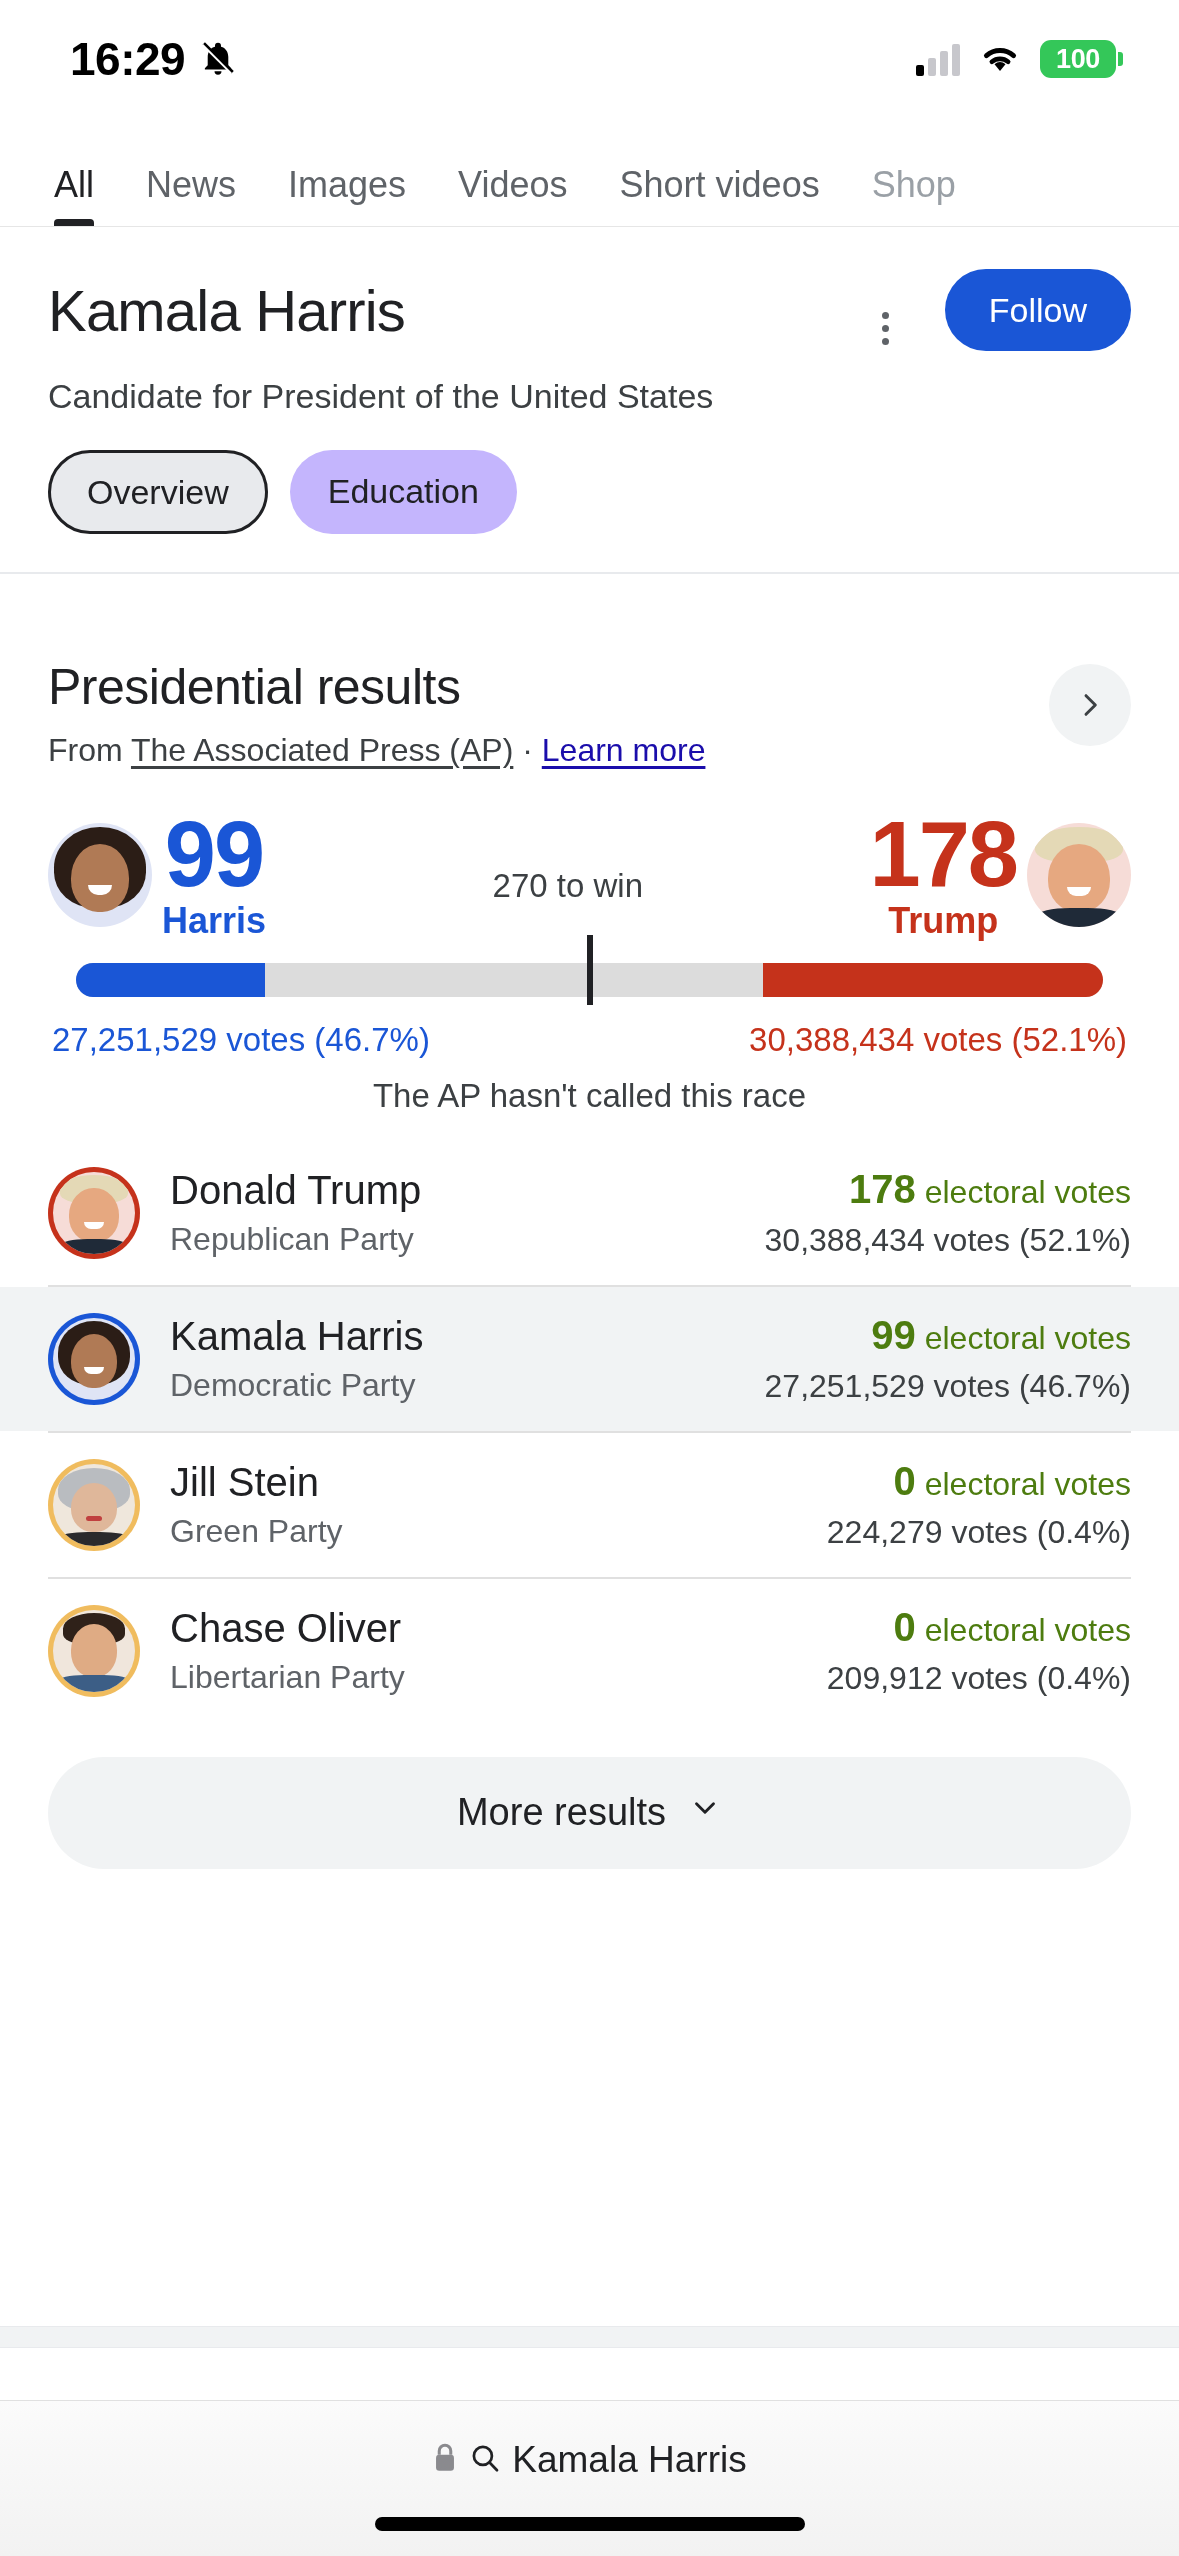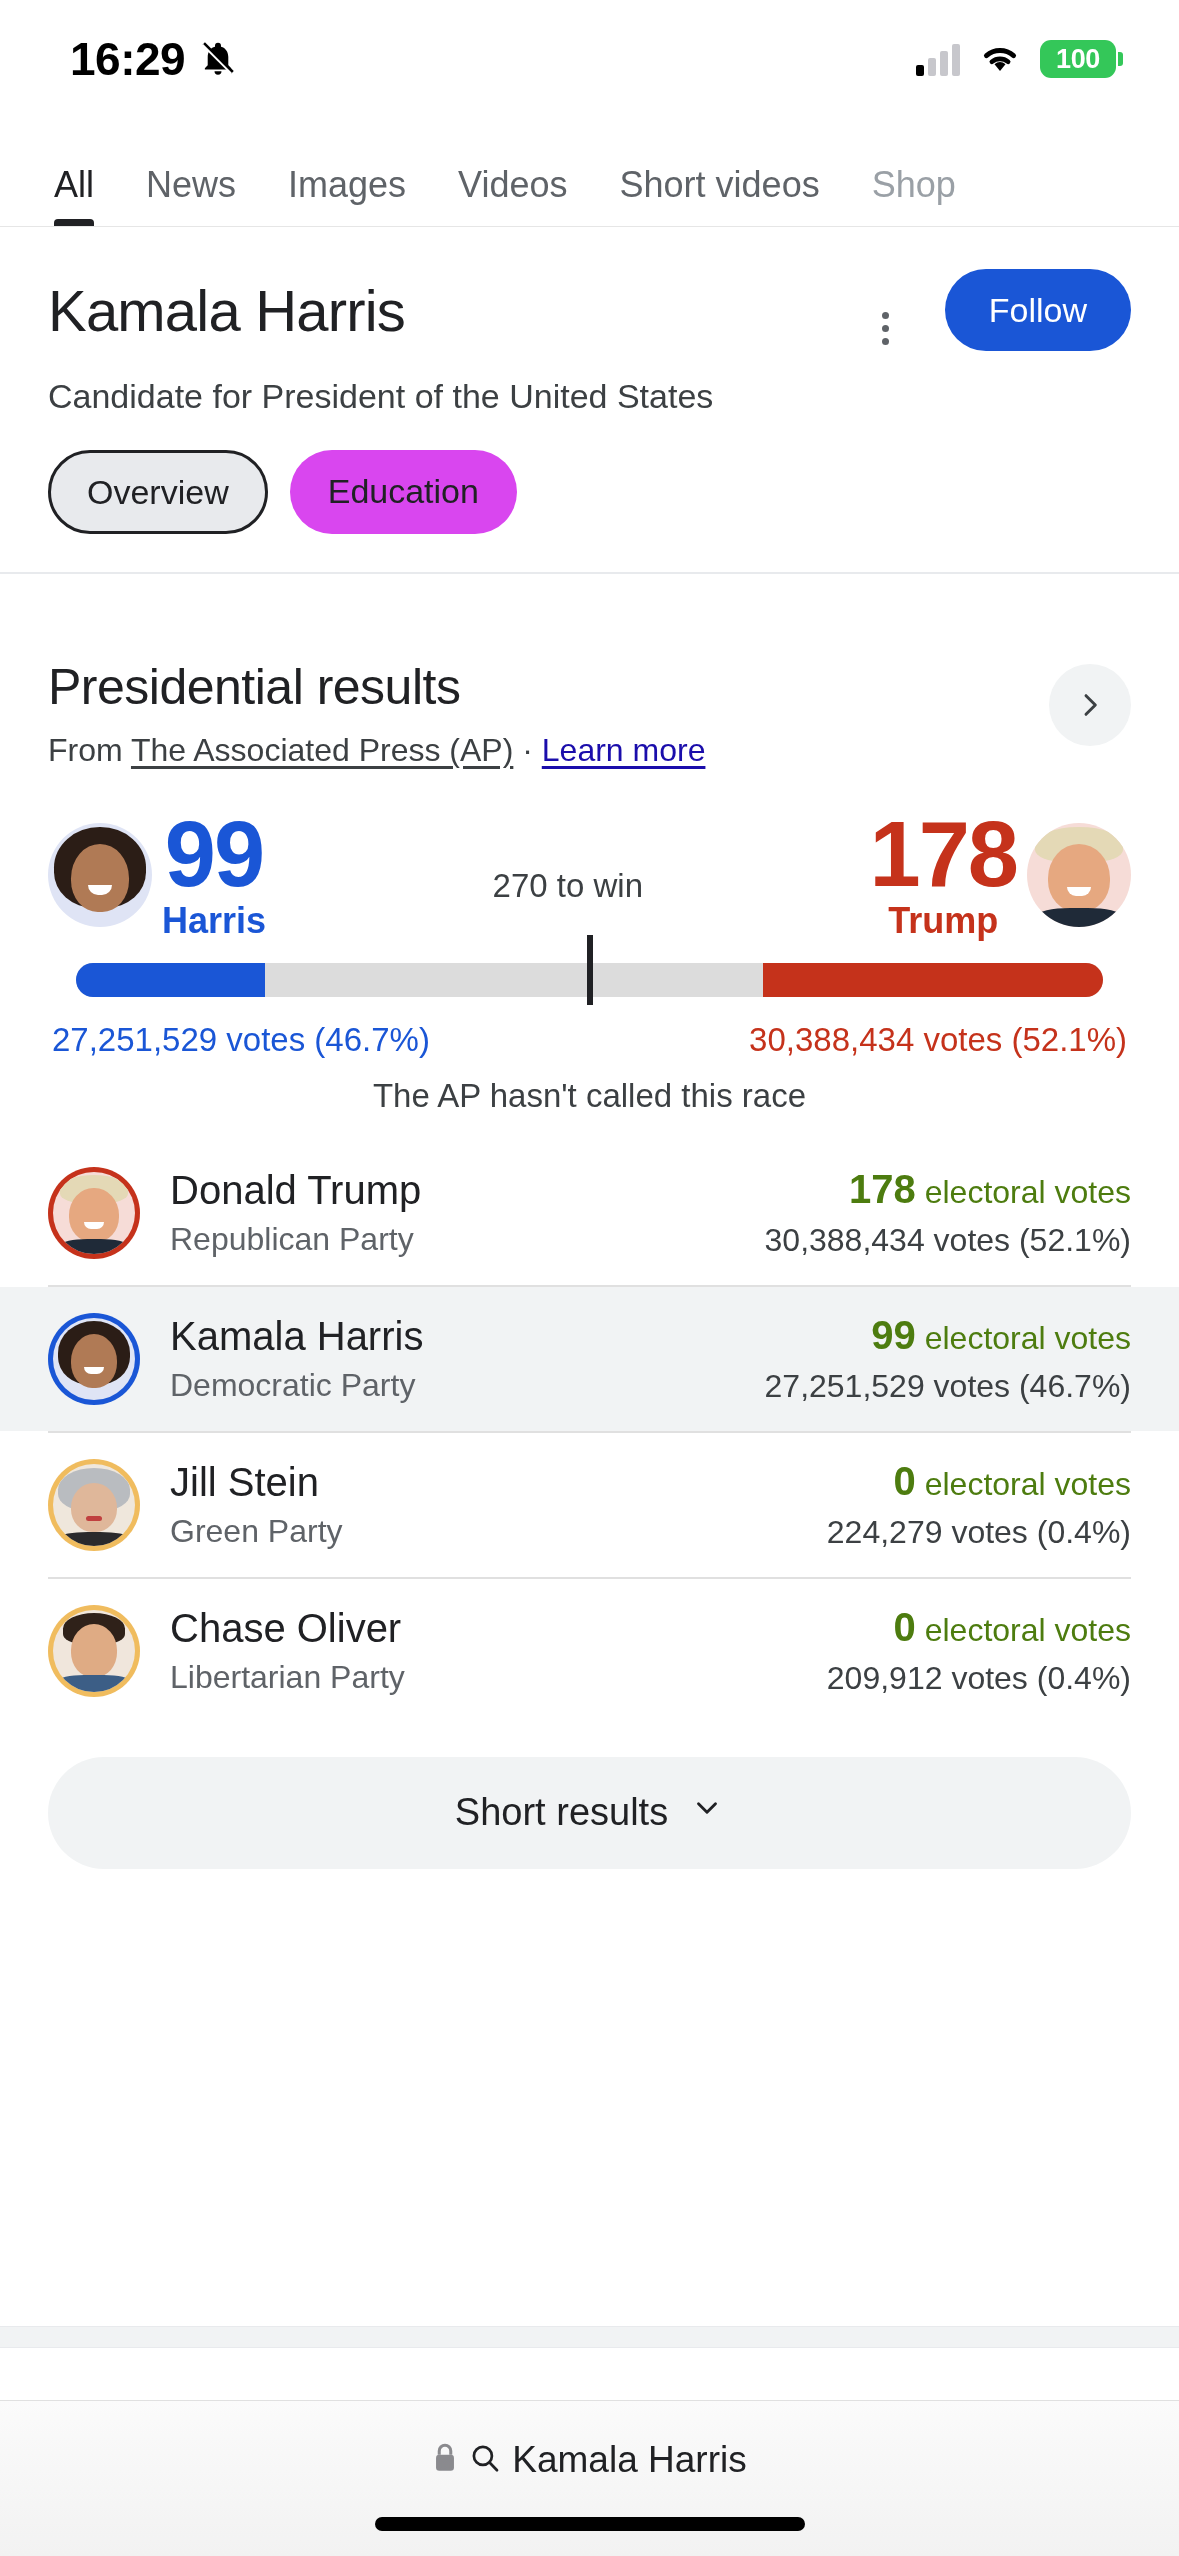--- a/index.html
+++ b/index.html
@@ -39,21 +39,21 @@
   
   .entity { padding:42px 48px 0 48px; }
   .entity-top { display:flex; align-items:center; justify-content:space-between; }
   .entity-title { font-size:58px; color:#202124; font-weight:400; letter-spacing:-0.8px; }
   .entity-actions { display:flex; align-items:flex-end; gap:36px; }
   .kebab { width:46px; height:46px; display:flex; flex-direction:column; align-items:center; justify-content:center; gap:6px; }
   .kebab span { width:7px; height:7px; border-radius:50%; background:#5f6368; display:block; }
   .follow-btn { background:#1a56d6; color:#fff; font-size:34px; border-radius:44px; padding:24px 44px; border:none; line-height:1; }
   .entity-sub { margin-top:26px; font-size:34px; color:#3c4043; }
   .chips { display:flex; gap:22px; margin-top:34px; padding-bottom:38px; }
-  .chip { font-size:34px; padding:22px 36px; border-radius:44px; background:#d946ef; color:#202124; border:2px solid transparent; line-height:1; }
+  .chip { font-size:34px; padding:22px 36px; border-radius:44px; background:#c4b5fd; color:#202124; border:2px solid transparent; line-height:1; }
   .chip.sel { background:#e8eaed; border:3px solid #202124; }
 
   .divider { height:2px; background:#e8eaed; width:100%; }
 
   
   .card { padding:40px 48px 0 48px; }
   .live-row { display:flex; align-items:center; justify-content:space-between; }
   .live-left { display:flex; align-items:center; gap:26px; }
   .live-badge { background:#d93025; color:#fff; border-radius:30px; padding:11px 26px 11px 20px; display:flex; align-items:center; gap:13px; font-size:31px; }
   .live-dot { width:15px; height:15px; border-radius:50%; background:#f6b8b1; display:block; }
@@ -375,21 +375,21 @@
       </div>
       <div class="cright">
         <div class="cev"><b>0</b><span> electoral votes</span></div>
         <div class="cvotes">209,912 votes (0.4%)</div>
       </div>
     </div>
   </div>
 
   <div class="more-wrap">
     <div class="more-btn">
-      <span>Short results</span>
+      <span>More results</span>
       <span class="chev-d">
         <svg width="34" height="34" viewBox="0 0 24 24">
             <path d="M6 9l6 6 6-6" stroke="#202124" stroke-width="2" fill="none" stroke-linecap="round" stroke-linejoin="round"></path>
           </svg>
       </span>
     </div>
   </div>
 
   <div class="footer-gap"></div>
   <div class="grey-band"></div>

